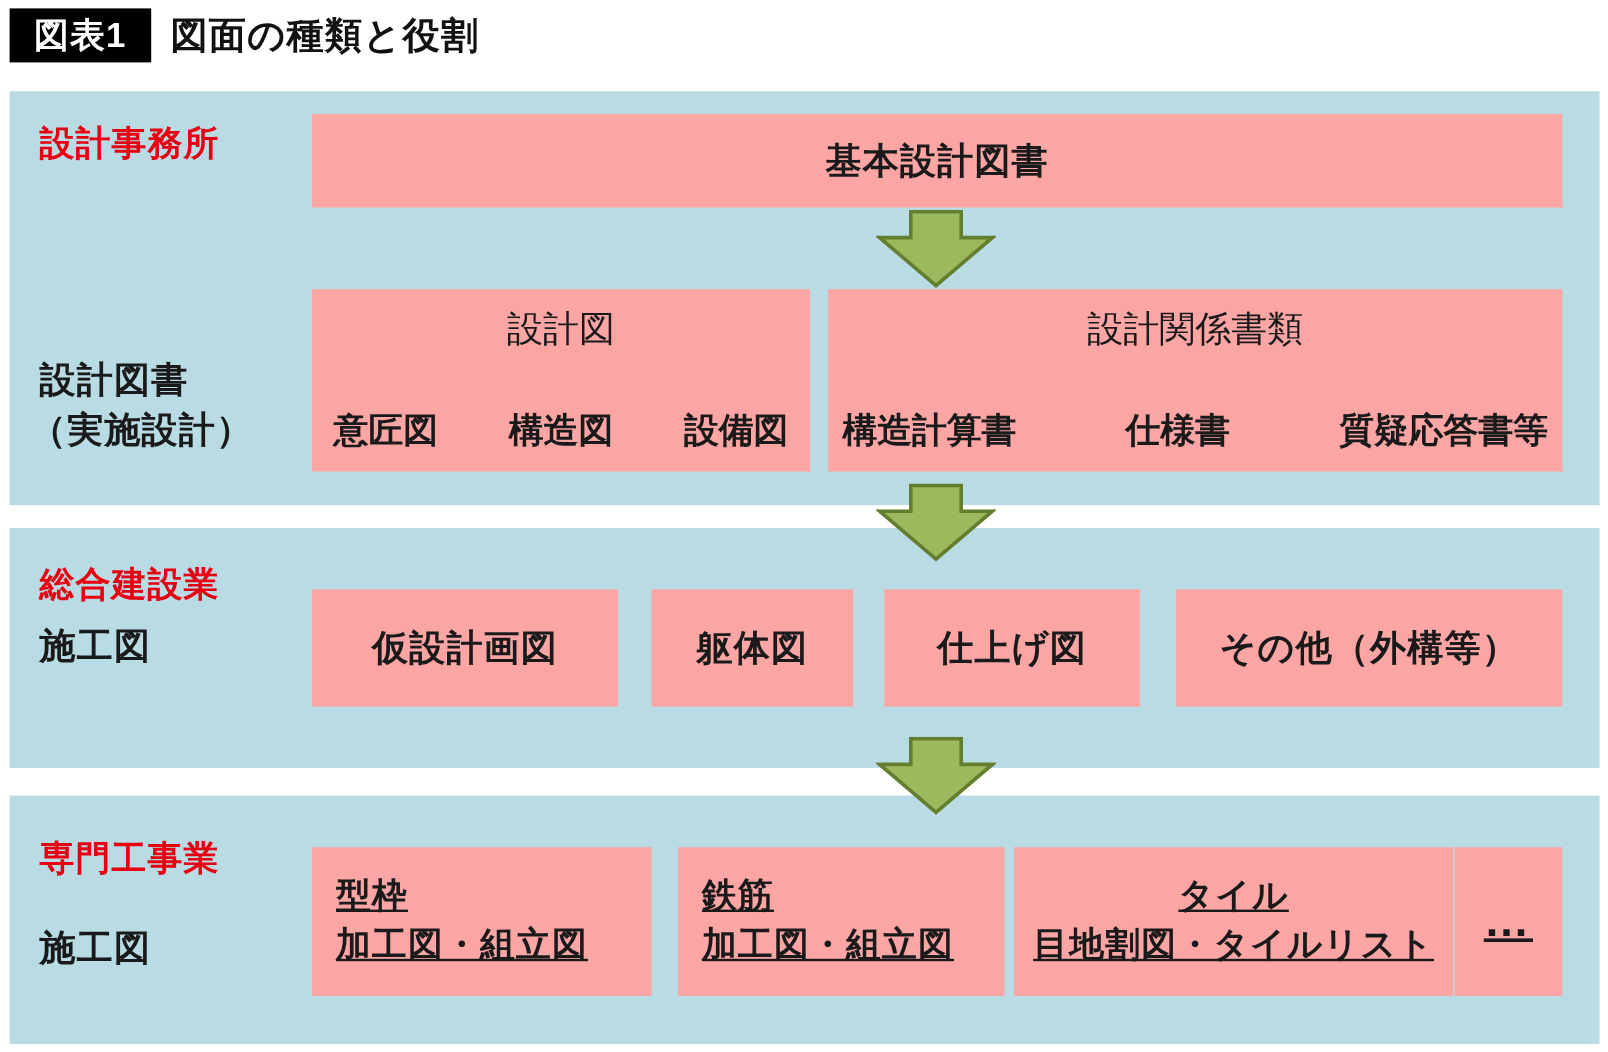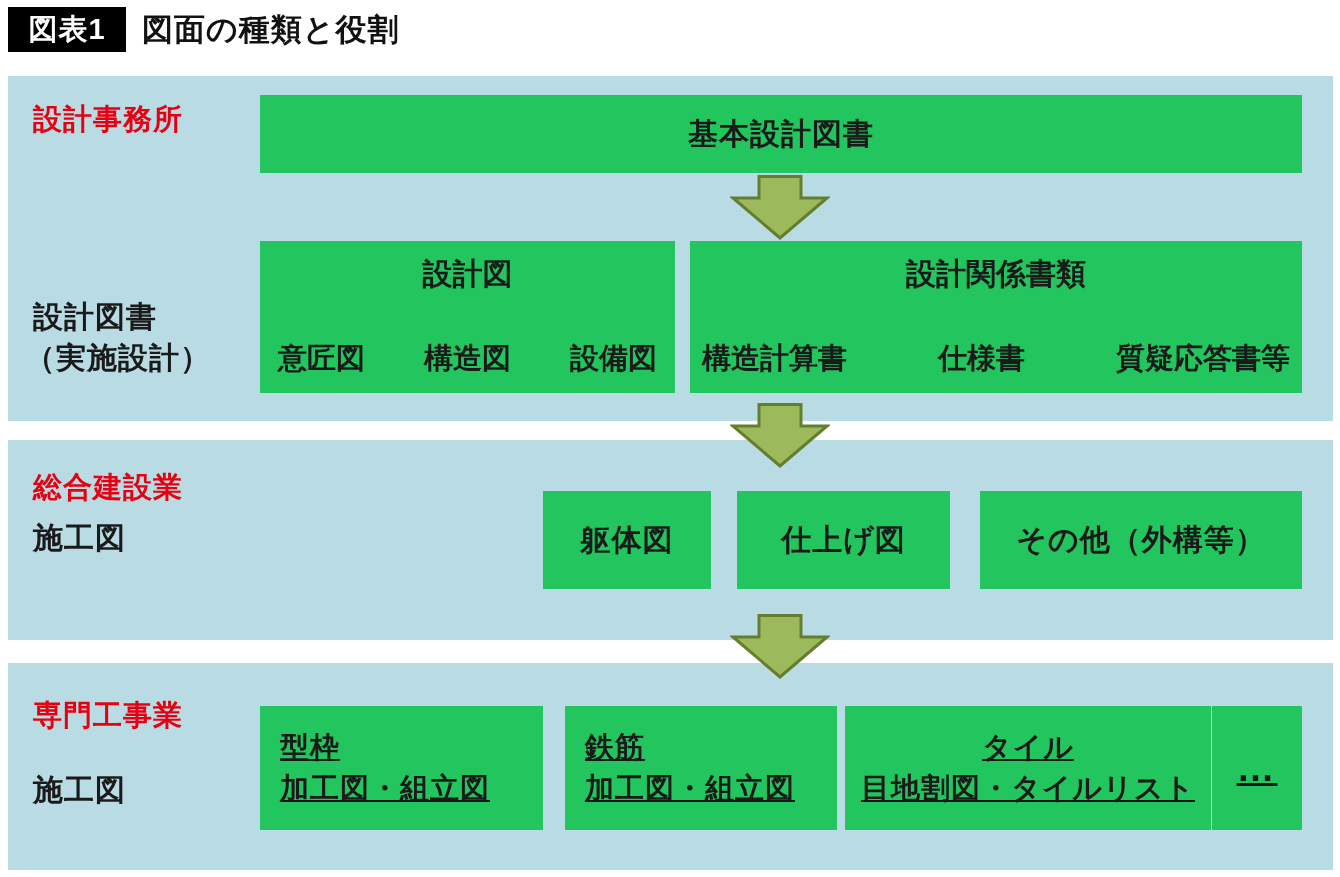--- a/index.html
+++ b/index.html
@@ -13,37 +13,37 @@
   .title-text{position:absolute;left:142px;top:7px;height:45px;display:flex;align-items:center;
     font-size:31px;font-weight:700;color:#111111;letter-spacing:1px;}
 
   
   .band{position:absolute;left:8px;width:1325px;background:#b9dce4;}
   #band-1{top:76px;height:345px;}
   #band-2{top:440px;height:200px;}
   #band-3{top:663px;height:207px;}
 
   
-  .ibox{position:absolute;background:#22c55e;}
+  .ibox{position:absolute;background:#fca5a5;}
   .center{display:flex;align-items:center;justify-content:center;}
 
   .actor{position:absolute;font-size:29px;font-weight:700;color:#e60012;letter-spacing:1px;}
   .rolelab{position:absolute;font-size:30px;font-weight:700;color:#1a1a1a;letter-spacing:1px;text-align:center;}
 
   .box-text{font-size:30px;font-weight:700;color:#1a1a1a;letter-spacing:1px;}
 
   
   #basic-box{left:252px;top:19px;width:1042px;height:78px;}
   #drawings-box{left:252px;top:165px;width:415px;height:152px;
     display:flex;flex-direction:column;justify-content:space-between;box-sizing:border-box;
     padding:13px 18px 14px 18px;}
   #documents-box{left:682px;top:165px;width:612px;height:152px;
     display:flex;flex-direction:column;justify-content:space-between;box-sizing:border-box;
     padding:13px 12px 14px 12px;}
-  .ibox-title{text-align:center;font-size:30px;font-weight:700;}
+  .ibox-title{text-align:center;font-size:30px;font-weight:400;}
   .ibox-items{display:flex;justify-content:space-between;font-size:29px;font-weight:700;}
 
   
   .b2box{top:51px;height:98px;}
   #b2-0{left:252px;width:255px;}
   #b2-1{left:535px;width:168px;}
   #b2-2{left:729px;width:213px;}
   #b2-3{left:972px;width:322px;}
 
   
@@ -95,20 +95,23 @@
         <span>仕様書</span>
         <span>質疑応答書等</span>
       </div>
     </div>
   </div>
 
   <div class="band" id="band-2">
     <div class="actor" style="left:25px;top:28px;">総合建設業</div>
     <div class="rolelab" style="left:25px;top:78px;">施工図</div>
 
+    <div class="ibox center b2box" id="b2-0">
+      <span class="box-text">仮設計画図</span>
+    </div>
     <div class="ibox center b2box" id="b2-1">
       <span class="box-text">躯体図</span>
     </div>
     <div class="ibox center b2box" id="b2-2">
       <span class="box-text">仕上げ図</span>
     </div>
     <div class="ibox center b2box" id="b2-3">
       <span class="box-text">その他（外構等）</span>
     </div>
   </div>

